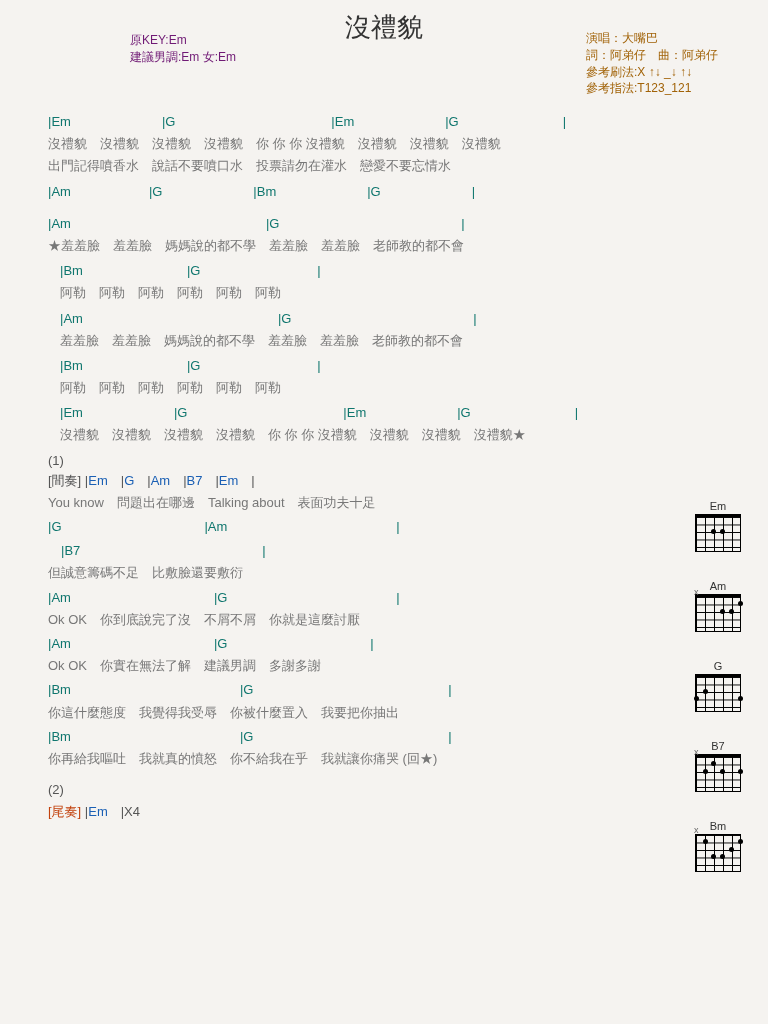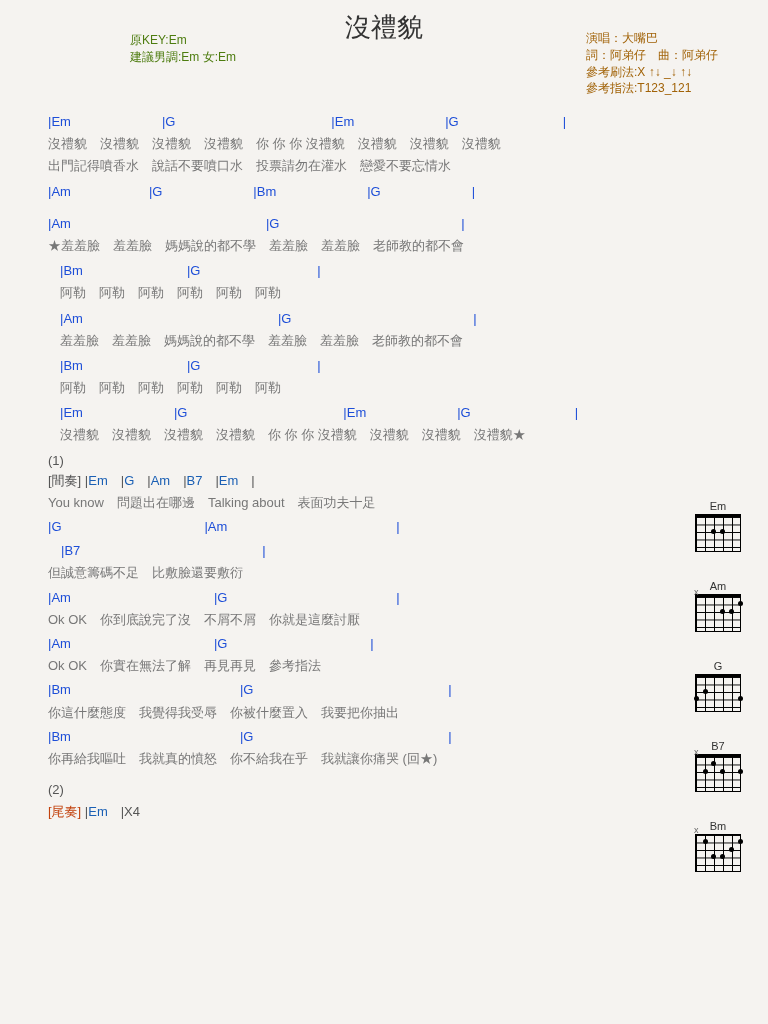--- a/index.html
+++ b/index.html
@@ -1,22 +1,22 @@
 <!DOCTYPE html>
 <html><head>
 <meta charset="utf-8">
 <style>
 *{margin:0;padding:0;box-sizing:border-box}
 body{background:#f5f3f0;font-family:"Microsoft JhengHei","PingFang TC",sans-serif;width:768px;height:1024px;overflow:hidden;position:relative;font-size:13px;color:#666}
 .page{padding:10px 48px 10px 48px}
 .title{text-align:center;font-size:26px;color:#333;margin-bottom:6px}
-.meta-l{position:absolute;left:130px;top:32px;font-size:12px;color:#4d7c0f}
+.meta-l{position:absolute;left:130px;top:32px;font-size:12px;color:#701a75}
 .meta-r{position:absolute;right:50px;top:30px;font-size:12px;color:#a16207;line-height:1.4}
 .row{margin-top:4px;line-height:1.4}
-.crow{color:#1d4ed8;letter-spacing:0}
+.crow{color:#0f766e;letter-spacing:0}
 .lrow{color:#777;letter-spacing:0}
 .crow span{display:inline-block}
 .sec{margin-top:14px}
 .mark{color:#555;margin-top:8px}
 .diag{position:absolute;right:22px;width:56px;text-align:center;font-size:11px}
 .diag .nm{margin-bottom:2px;color:#333}
 .fret{border:1px solid #000;width:46px;height:38px;margin:0 auto;position:relative;background:linear-gradient(to right,#000 1px,transparent 1px) 0 0/9px 100%,linear-gradient(to bottom,#000 1px,transparent 1px) 0 0/100% 7.5px}
 .fret.top{border-top:3px solid #000}
 .dot{position:absolute;width:5px;height:5px;background:#000;border-radius:50%}
 .xm{position:absolute;top:-10px;left:-2px;font-size:9px}
@@ -58,21 +58,21 @@
 
 <div class="mark">(1)</div>
 <div class="row crow" style="color:#555"><span style="color:#555">[間奏]</span> |<span style="color:#1a5fb4">Em</span>　|<span style="color:#1a5fb4">G</span>　|<span style="color:#1a5fb4">Am</span>　|<span style="color:#1a5fb4">B7</span>　|<span style="color:#1a5fb4">Em</span>　|</div>
 <div class="row lrow">You know　問題出在哪邊　Talking about　表面功夫十足</div>
 <div class="row crow" style="margin-top:6px">|G　　　　　　　　　　　|Am　　　　　　　　　　　　　|</div>
 <div class="row crow" style="margin-top:6px">　|B7　　　　　　　　　　　　　　|</div>
 <div class="row lrow">但誠意籌碼不足　比敷臉還要敷衍</div>
 <div class="row crow" style="margin-top:6px">|Am　　　　　　　　　　　|G　　　　　　　　　　　　　|</div>
 <div class="row lrow">Ok OK　你到底說完了沒　不屑不屑　你就是這麼討厭</div>
 <div class="row crow" style="margin-top:6px">|Am　　　　　　　　　　　|G　　　　　　　　　　　|</div>
-<div class="row lrow">Ok OK　你實在無法了解　再見再見　參考指法</div>
+<div class="row lrow">Ok OK　你實在無法了解　建議男調　多謝多謝</div>
 <div class="row crow" style="margin-top:6px">|Bm　　　　　　　　　　　　　|G　　　　　　　　　　　　　　　|</div>
 <div class="row lrow">你這什麼態度　我覺得我受辱　你被什麼置入　我要把你抽出</div>
 <div class="row crow" style="margin-top:6px">|Bm　　　　　　　　　　　　　|G　　　　　　　　　　　　　　　|</div>
 <div class="row lrow">你再給我嘔吐　我就真的憤怒　你不給我在乎　我就讓你痛哭 (回★)</div>
 
 <div class="sec"></div>
 <div class="mark">(2)</div>
 <div class="row crow" style="margin-top:6px;color:#555"><span style="color:#c2410c">[尾奏]</span> |<span style="color:#1a5fb4">Em</span>　|X4</div>
 </div>
 

